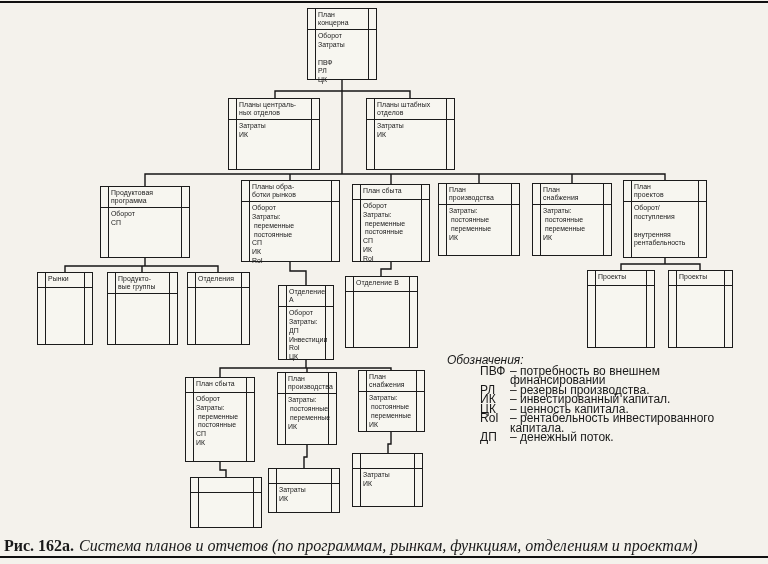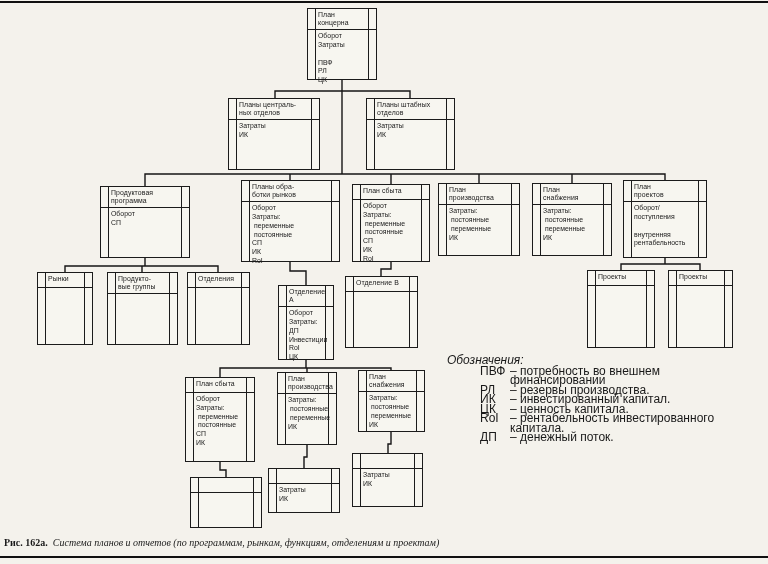--- a/index.html
+++ b/index.html
@@ -47,21 +47,21 @@
     position:absolute; left:447px; top:356px; width:302px; z-index:2;
     font-size:12px; line-height:9.5px;
   }
   .legend-title { font-style:italic; margin-bottom:1px; }
   .legend-row { display:flex; }
   .legend-term { flex:0 0 30px;margin-left:33px; }
   .legend-def { flex:1; }
 
   .caption {
     position:absolute; left:4px; top:537px; z-index:2;
-    font-family:"Liberation Serif", serif; font-size:10px; white-space:nowrap;
+    font-family:"Liberation Serif", serif; font-size:16px; white-space:nowrap;
   }
   .caption-prefix { font-weight:700; margin-right:5px; }
   .caption-text { font-style:italic; }
 </style>
 </head>
 <body>
 
 <div class="page">
 
   <div class="rule rule-top"></div>

